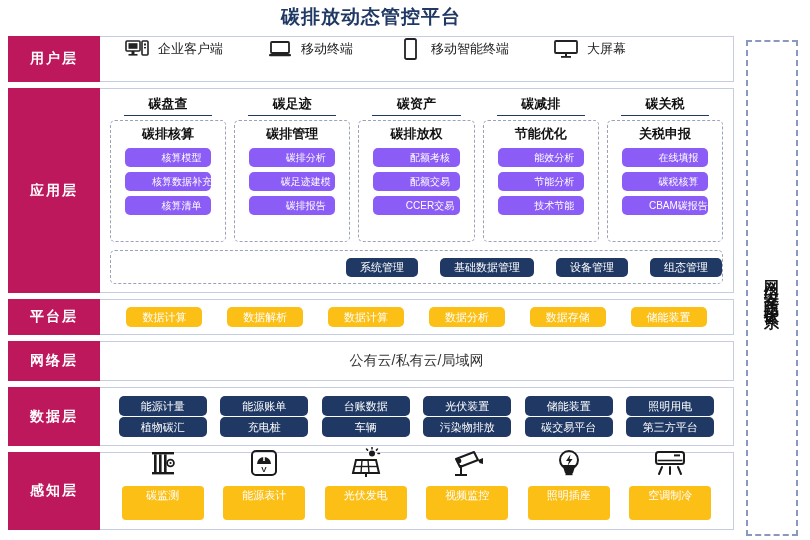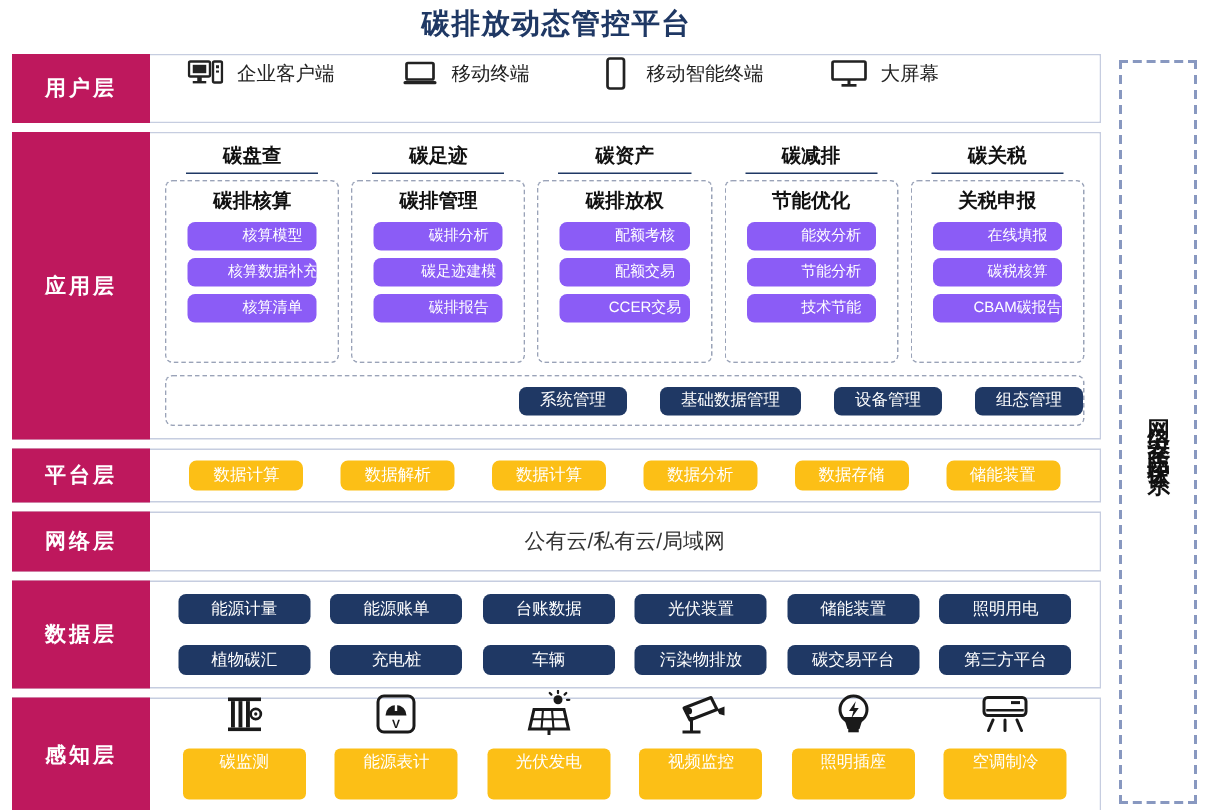--- a/index.html
+++ b/index.html
@@ -193,21 +193,21 @@
     justify-content: center;
     font-size: 14px;
     color: #333333;
   }
 
   
   .data-grid {
     padding: 8px 12px;
     display: flex;
     flex-direction: column;
-    gap: 14px;
+    gap: 1px;
   }
   .data-line {
     display: flex;
     justify-content: space-around;
     align-items: center;
   }
   .dpill {
     background: #1f3864;
     color: #ffffff;
     border-radius: 5px;

